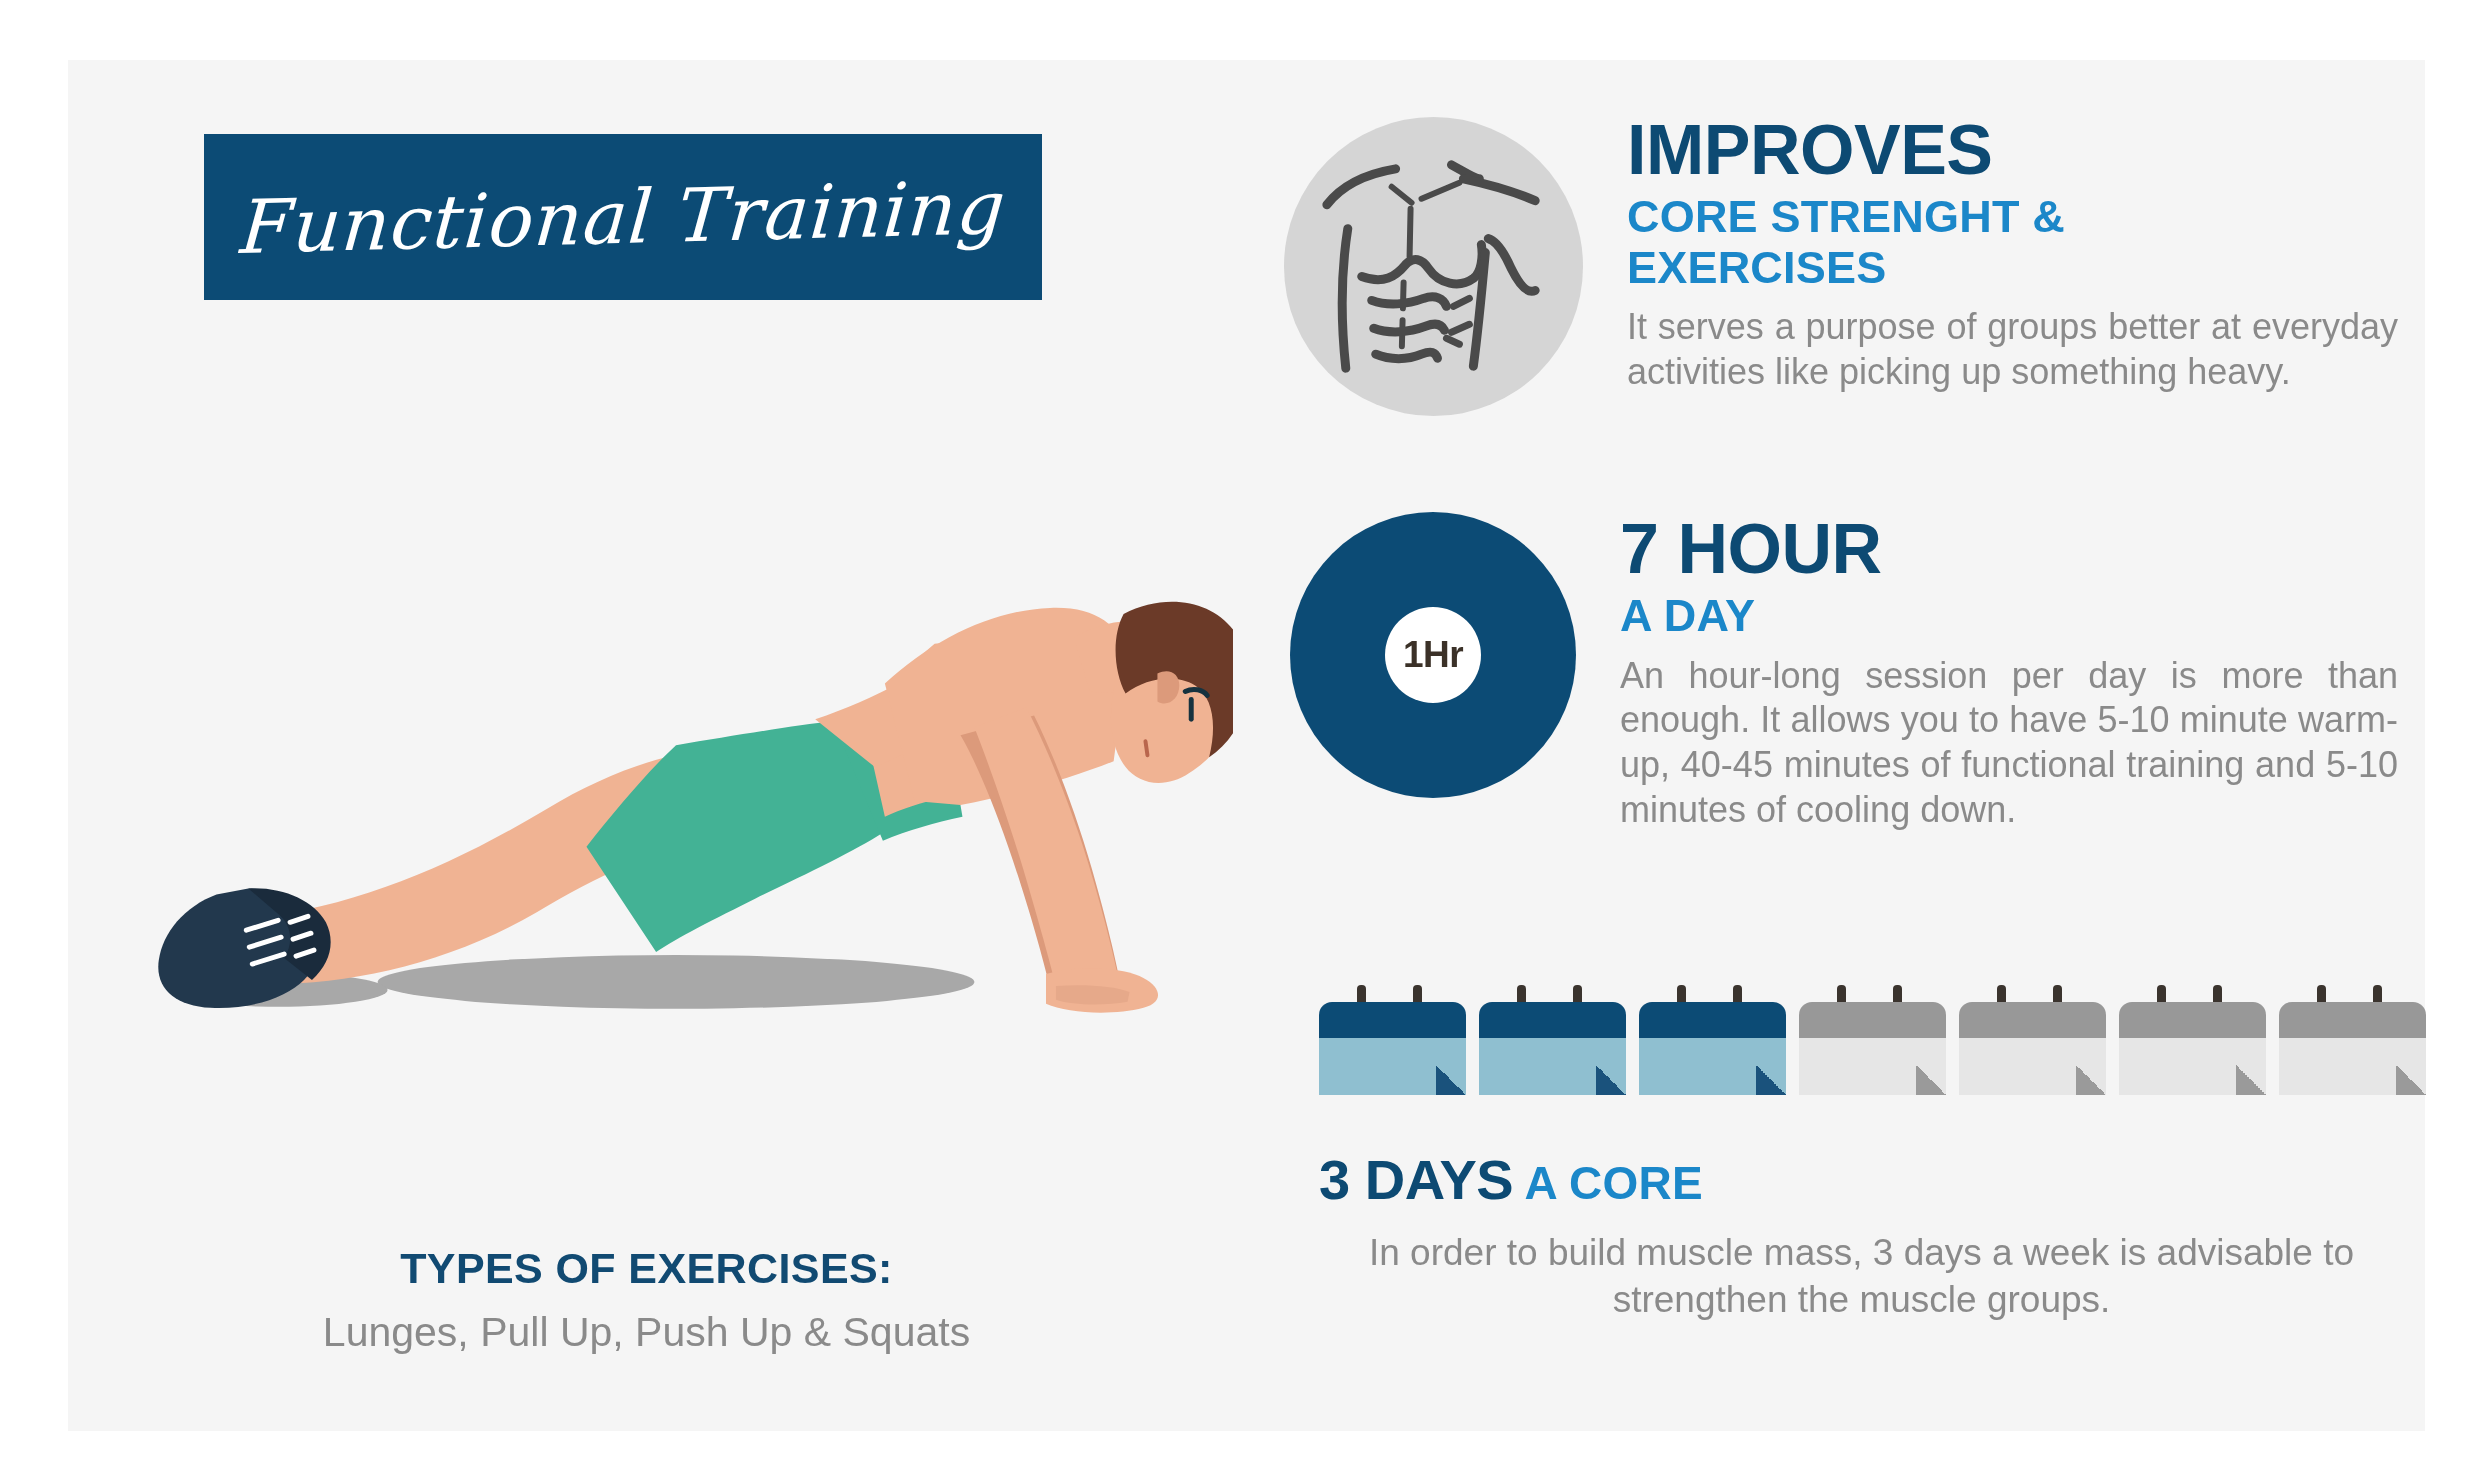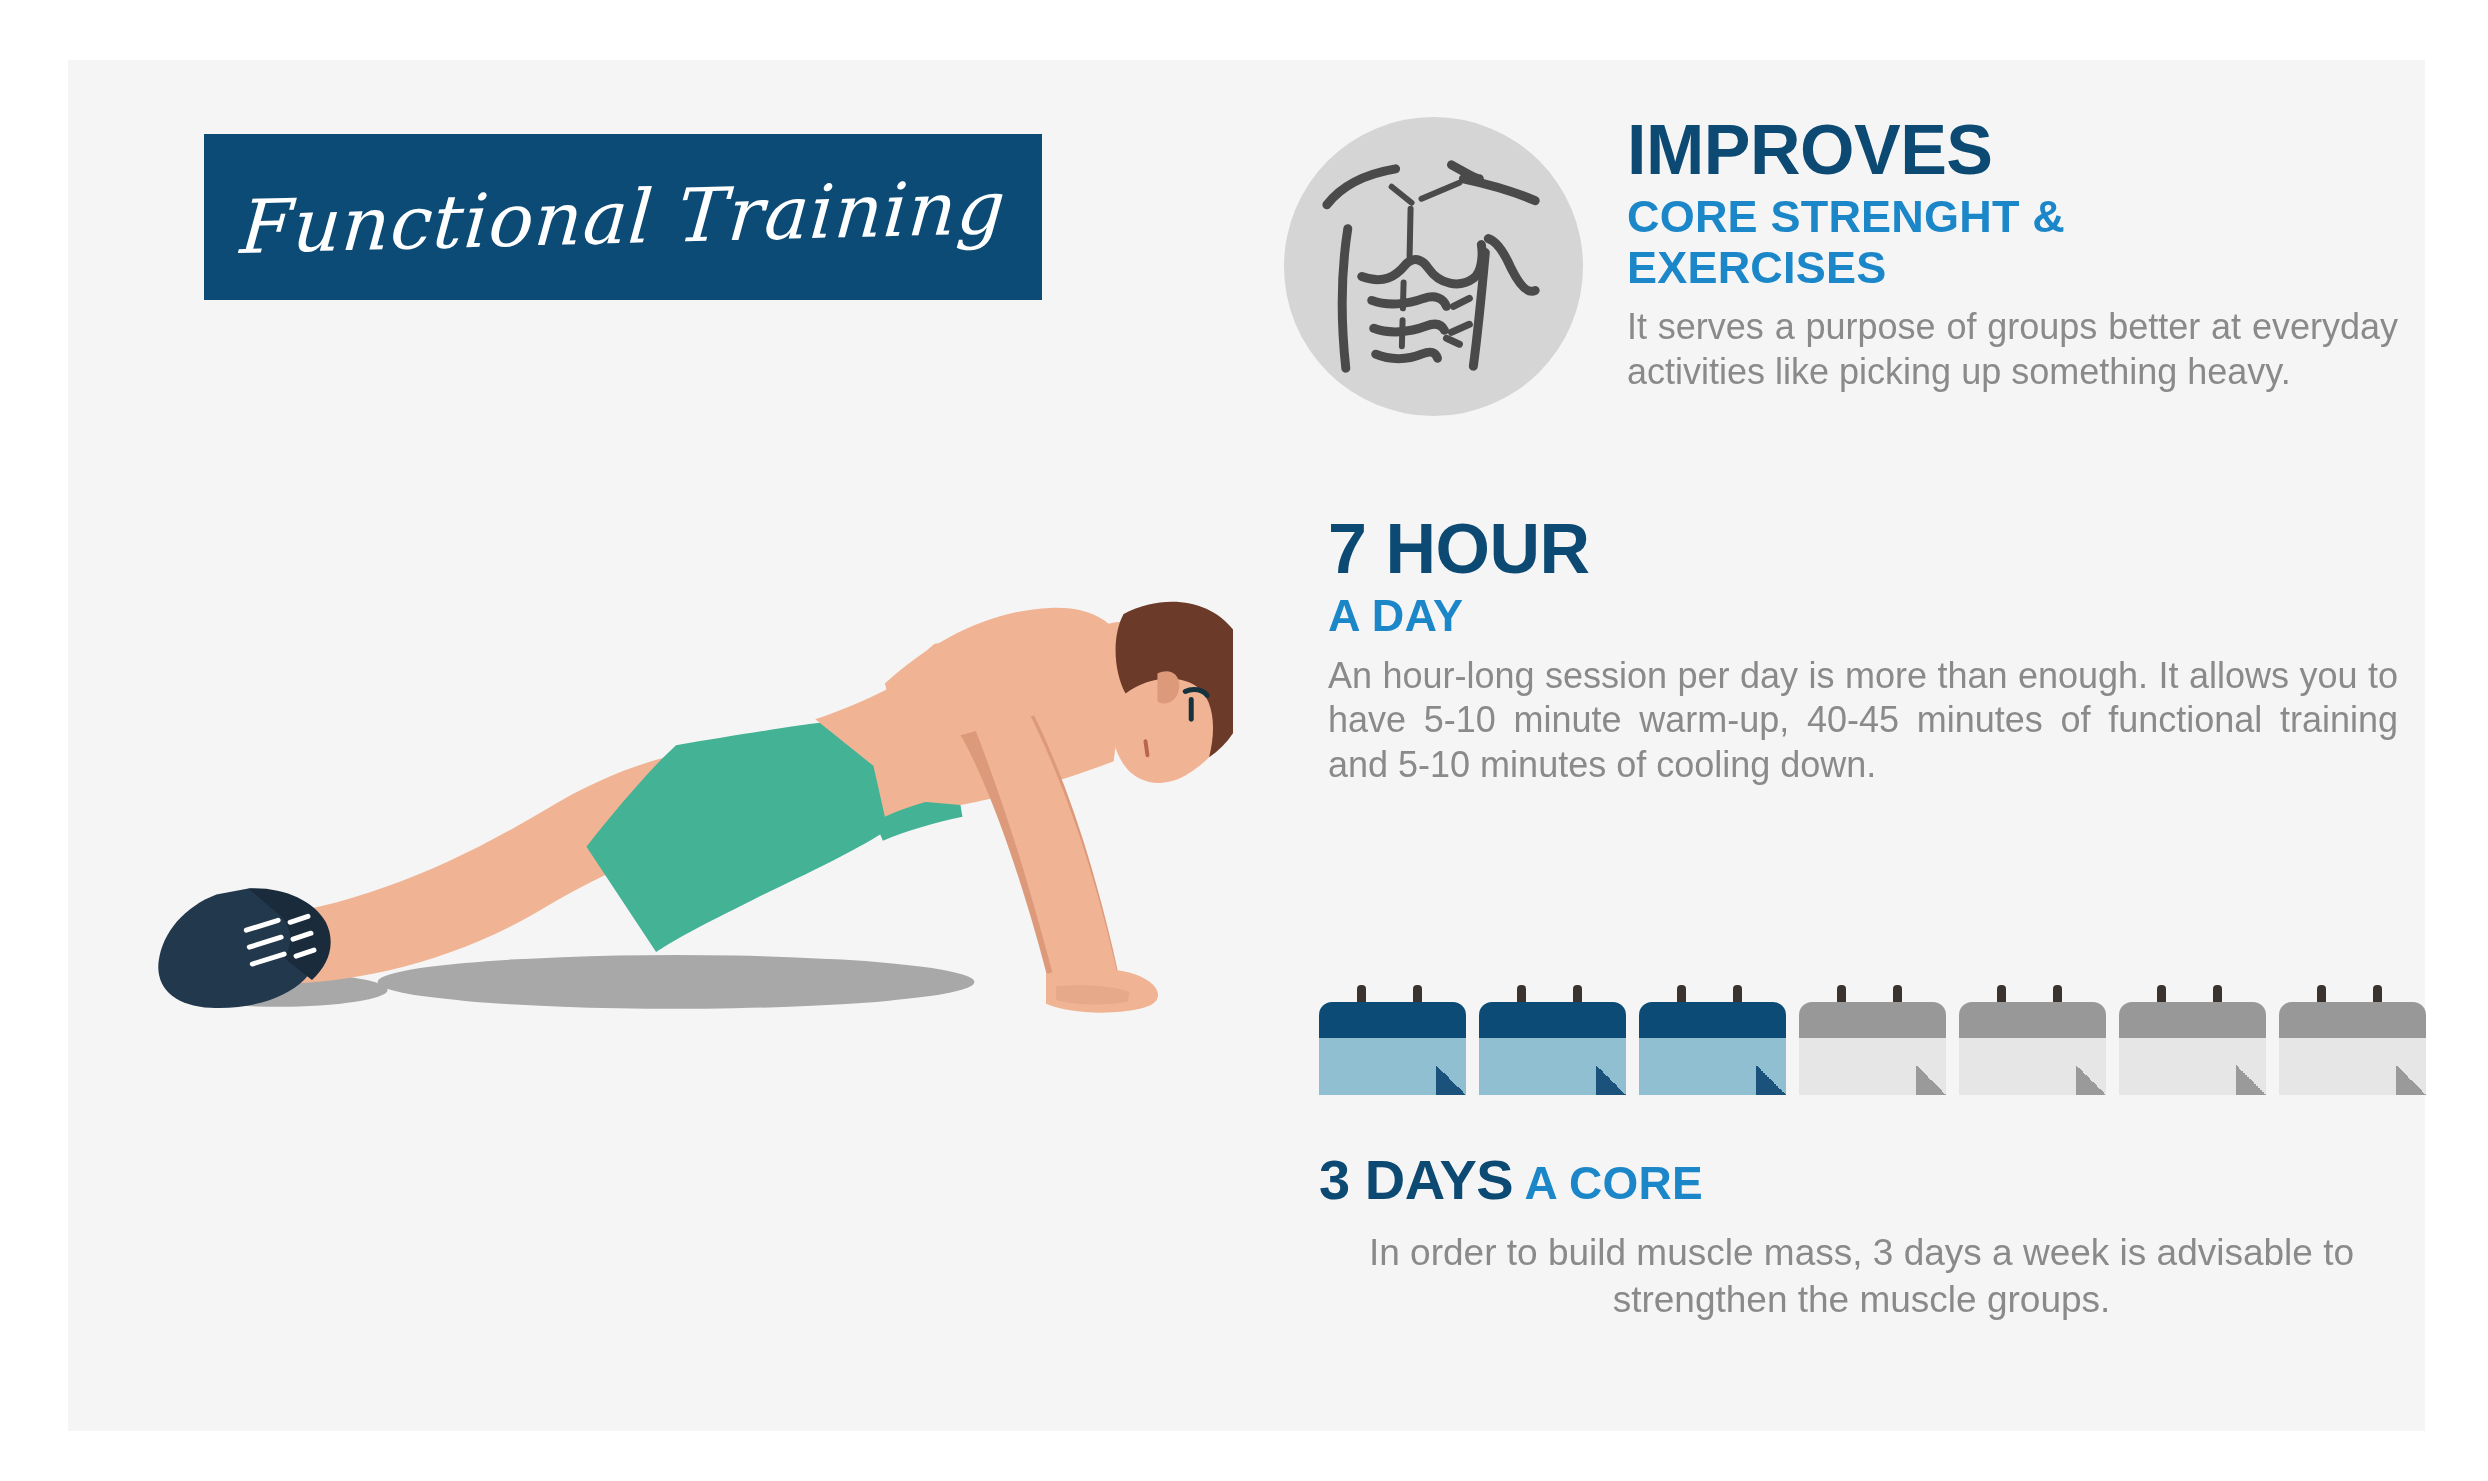--- a/index.html
+++ b/index.html
@@ -259,20 +259,24 @@
         <line x1="128" y1="380" x2="160" y2="370"></line>
         <line x1="131" y1="397" x2="163" y2="387"></line>
         <line x1="134" y1="414" x2="166" y2="404"></line>
         <line x1="172" y1="372" x2="190" y2="366"></line>
         <line x1="175" y1="389" x2="193" y2="383"></line>
         <line x1="178" y1="406" x2="196" y2="400"></line>
       </g>
     </svg>
   </div>
 
+  <div class="exercise-block">
+    <p class="exercise-title">TYPES OF EXERCISES:</p>
+    <p class="exercise-list">Lunges, Pull Up, Push Up &amp; Squats</p>
+  </div>
 
   <div class="right-col">
 
     <div class="info-row">
       <div class="abs-circle">
         <svg viewBox="0 0 300 300" xmlns="http://www.w3.org/2000/svg" aria-hidden="true">
           <g fill="none" stroke="#4a4a4a" stroke-width="9" stroke-linecap="round" stroke-linejoin="round">
 
             <path d="M43 88 C 60 66, 88 56, 112 52"></path>
             <path d="M168 48 C 186 58, 192 62, 196 62"></path>
@@ -305,20 +309,25 @@
         <p class="hd-big">IMPROVES</p>
         <p class="hd-sub">
           <span>CORE STRENGHT  &amp;</span><br>
           <span>EXERCISES</span>
         </p>
         <p class="body-text">It serves a purpose of groups better at everyday activities like picking up something heavy.</p>
       </div>
     </div>
 
     <div class="info-row hour-block">
+      <div class="hour-circle">
+        <div class="hour-inner">
+          <span>1Hr</span>
+        </div>
+      </div>
       <div class="row-text">
         <p class="hd-big">7 HOUR</p>
         <p class="hd-sub">A DAY</p>
         <p class="body-text">An hour-long session per day is more than enough. It allows you to have 5-10 minute warm-up, 40-45 minutes of functional training and 5-10 minutes of cooling down.</p>
       </div>
     </div>
 
   </div>
 
   <div class="cal-strip">

